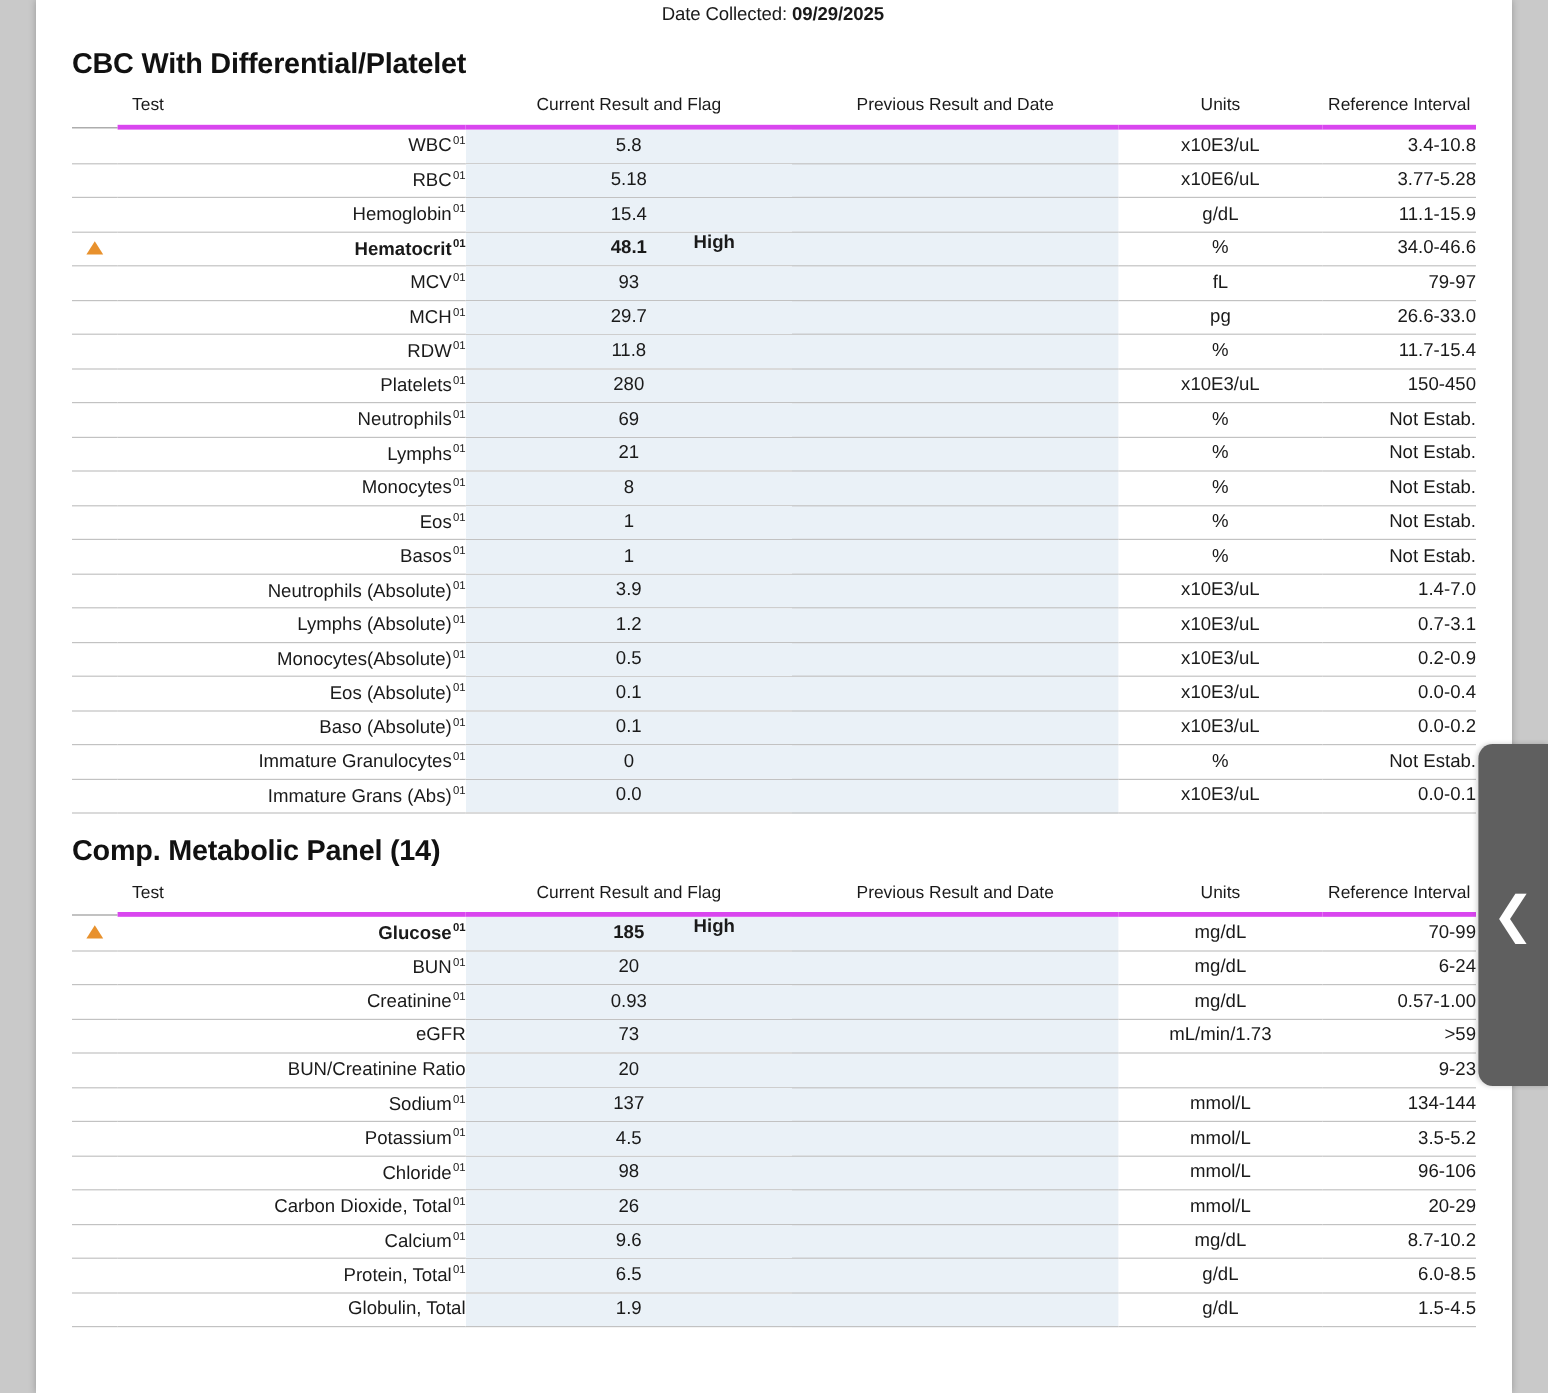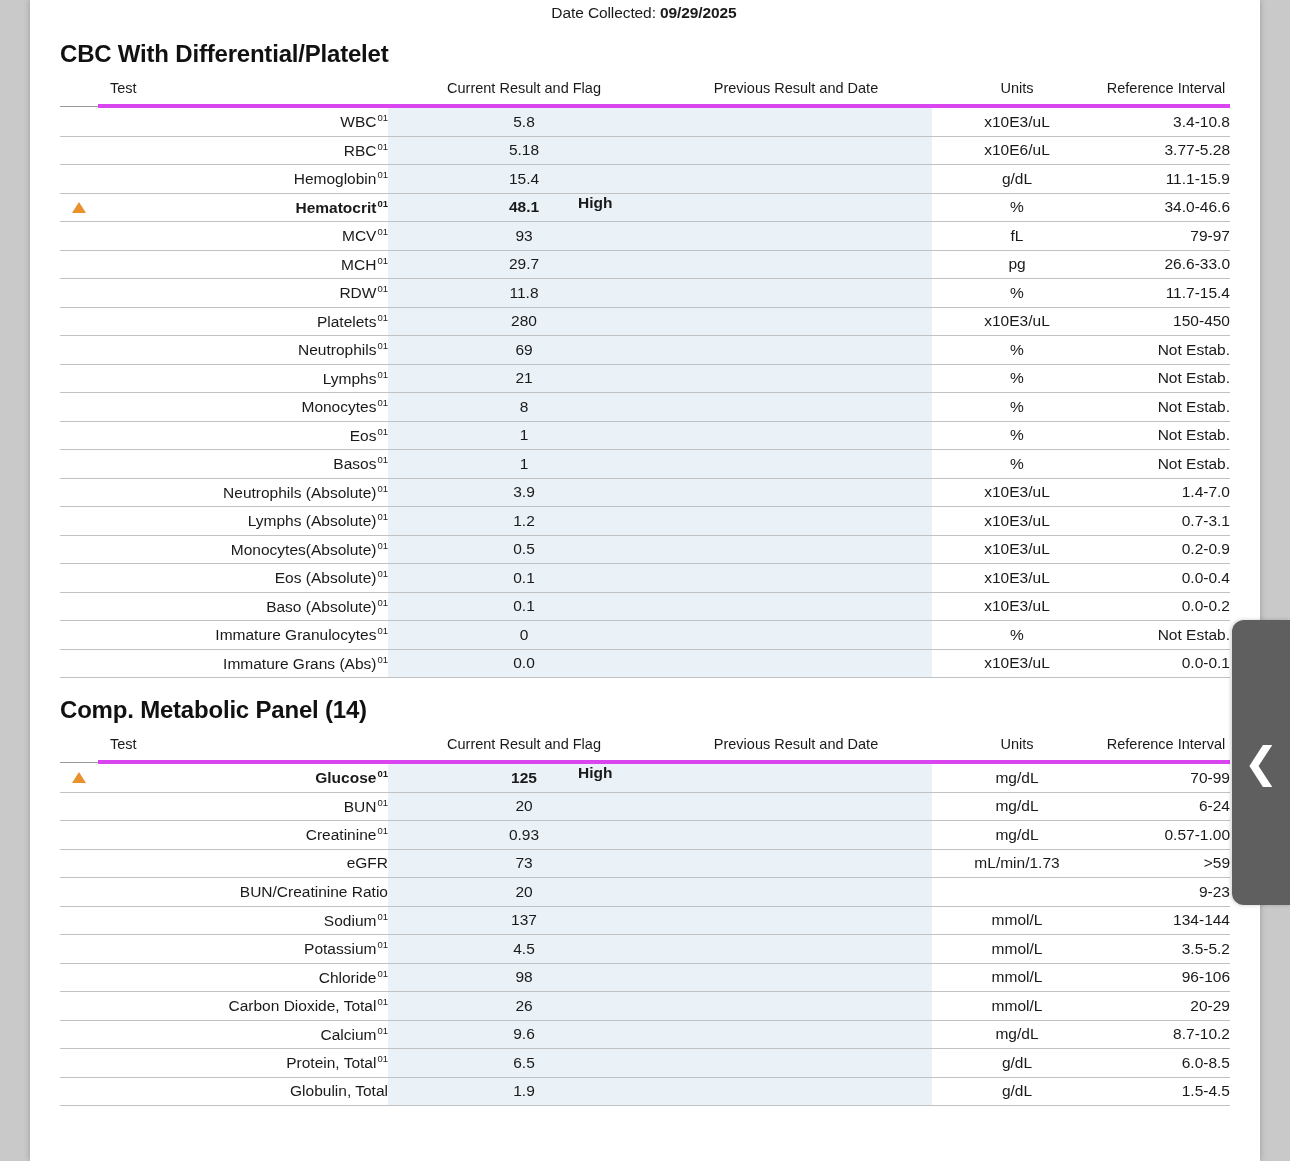--- a/index.html
+++ b/index.html
@@ -351,21 +351,21 @@
             <th>Current Result and Flag</th>
             <th>Previous Result and Date</th>
             <th>Units</th>
             <th class="ref-h">Reference Interval</th>
           </tr>
         </thead>
         <tbody>
           <tr class="abnormal">
             <td class="flagcell"><span class="tri"></span></td>
             <td class="test"><span>Glucose</span><sup>01</sup></td>
-            <td class="result"><span class="val">125</span><span class="flag">High</span></td>
+            <td class="result"><span class="val">185</span><span class="flag">High</span></td>
             <td class="prev"></td>
             <td class="unit">mg/dL</td>
             <td class="ref">70-99</td>
           </tr>
           <tr>
             <td class="flagcell"></td>
             <td class="test"><span>BUN</span><sup>01</sup></td>
             <td class="result"><span class="val">20</span></td>
             <td class="prev"></td>
             <td class="unit">mg/dL</td>

